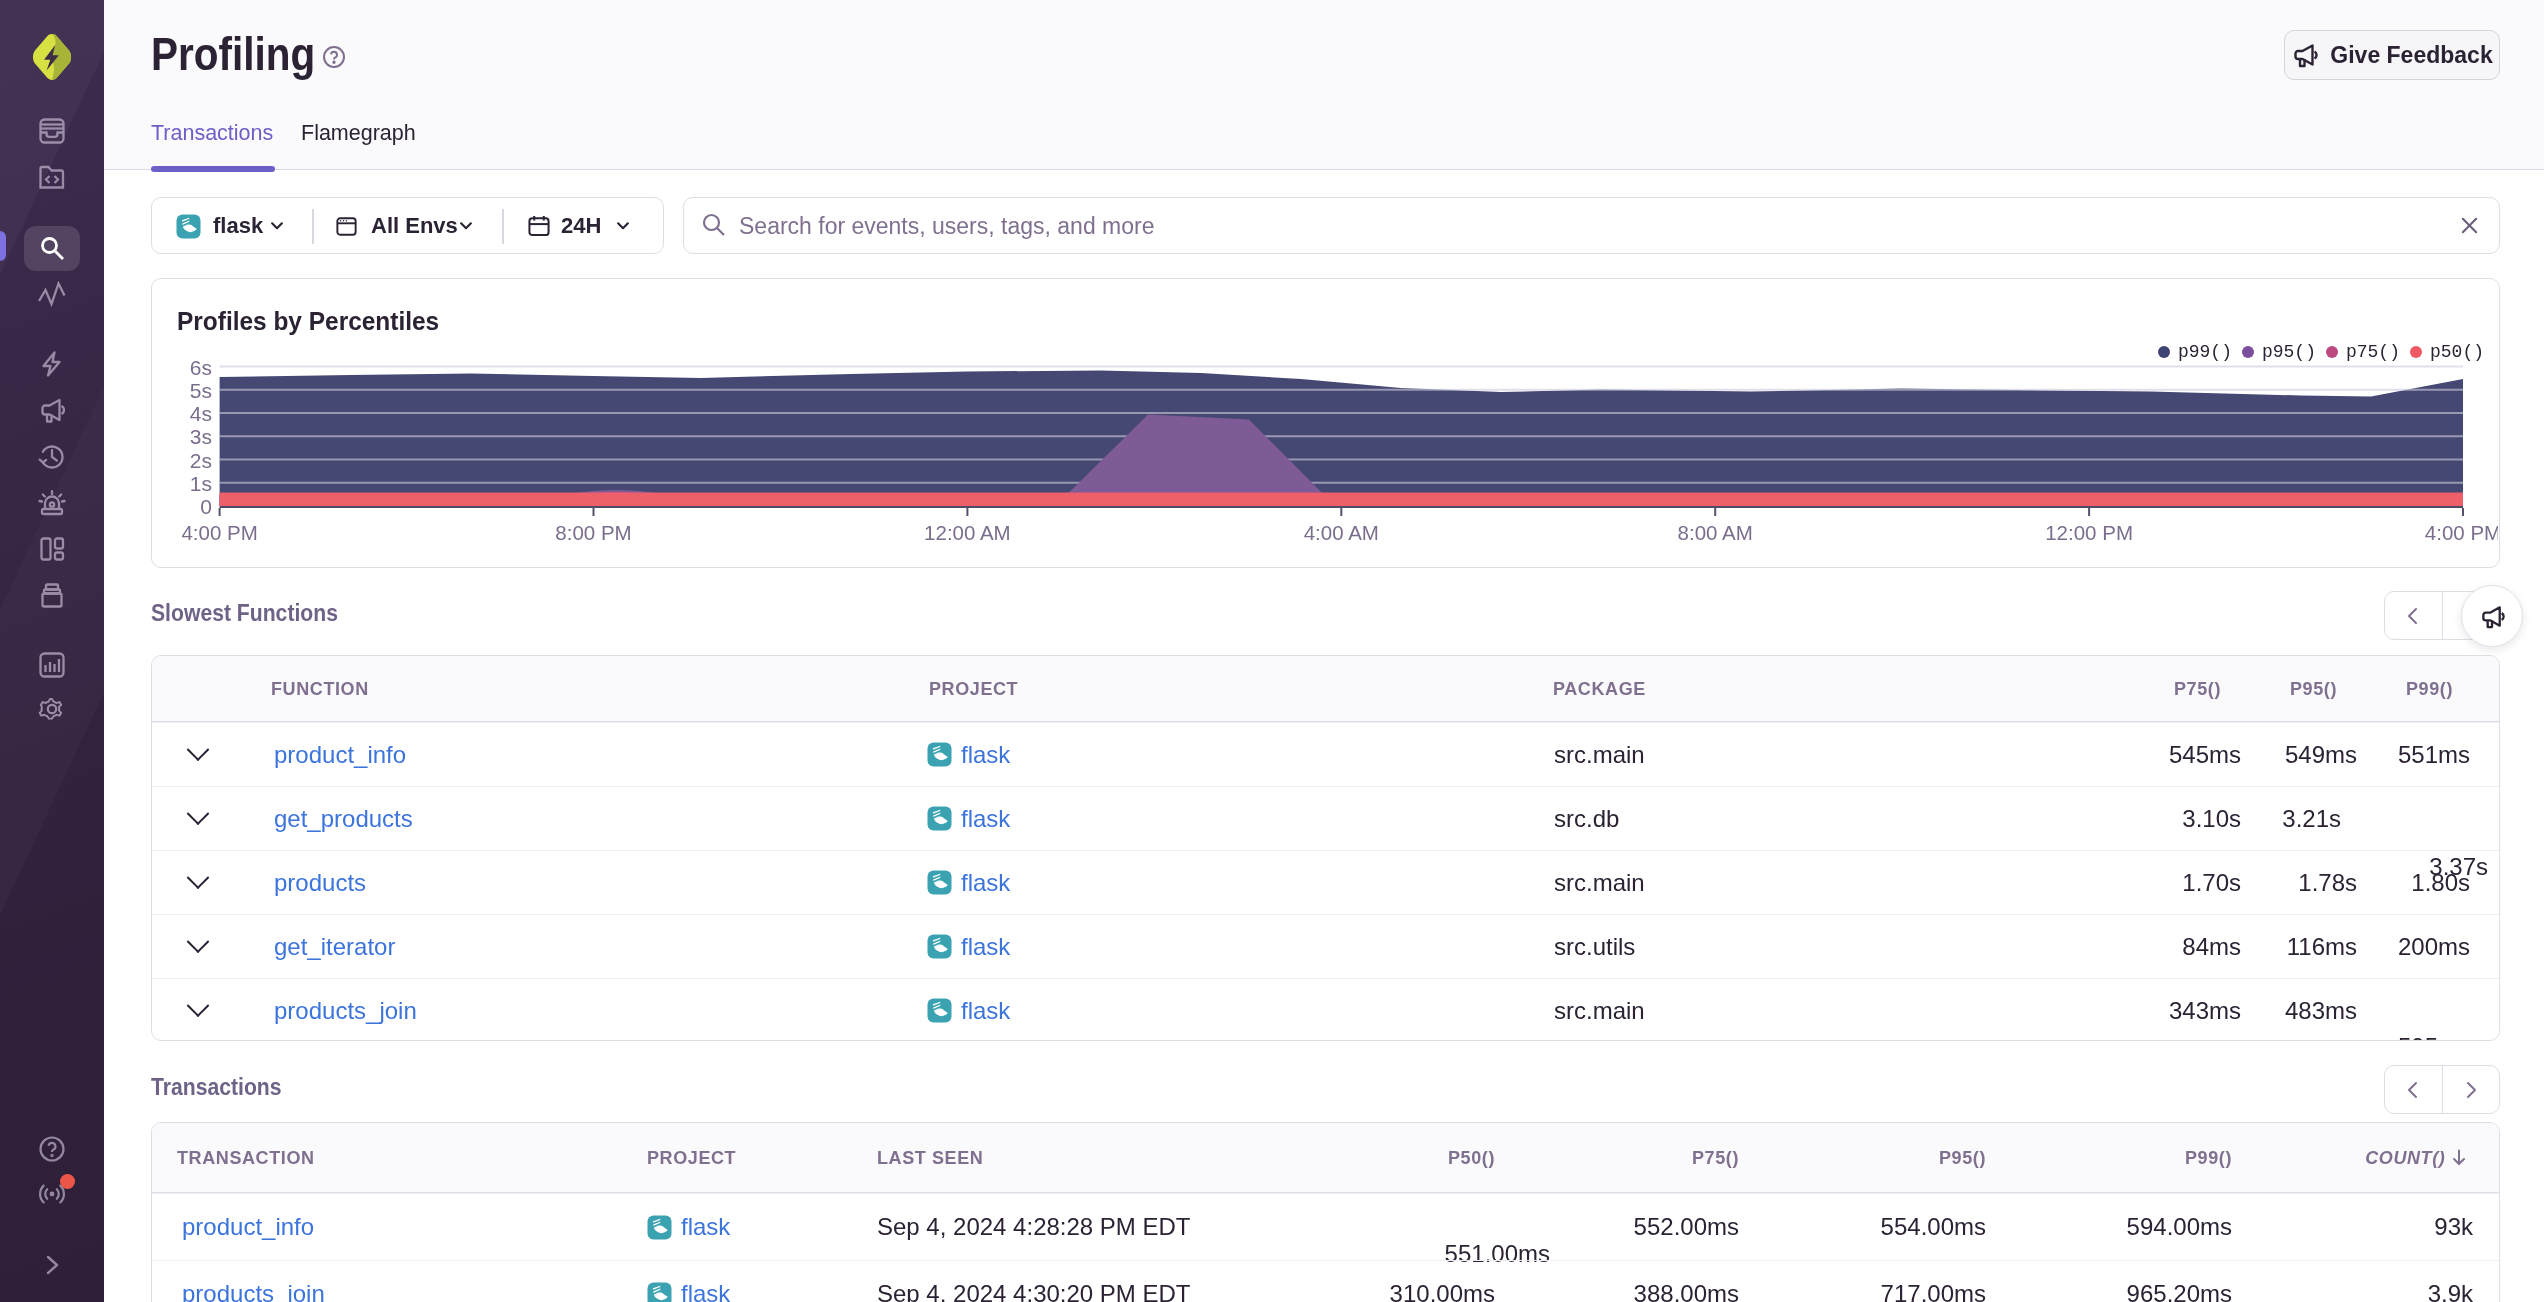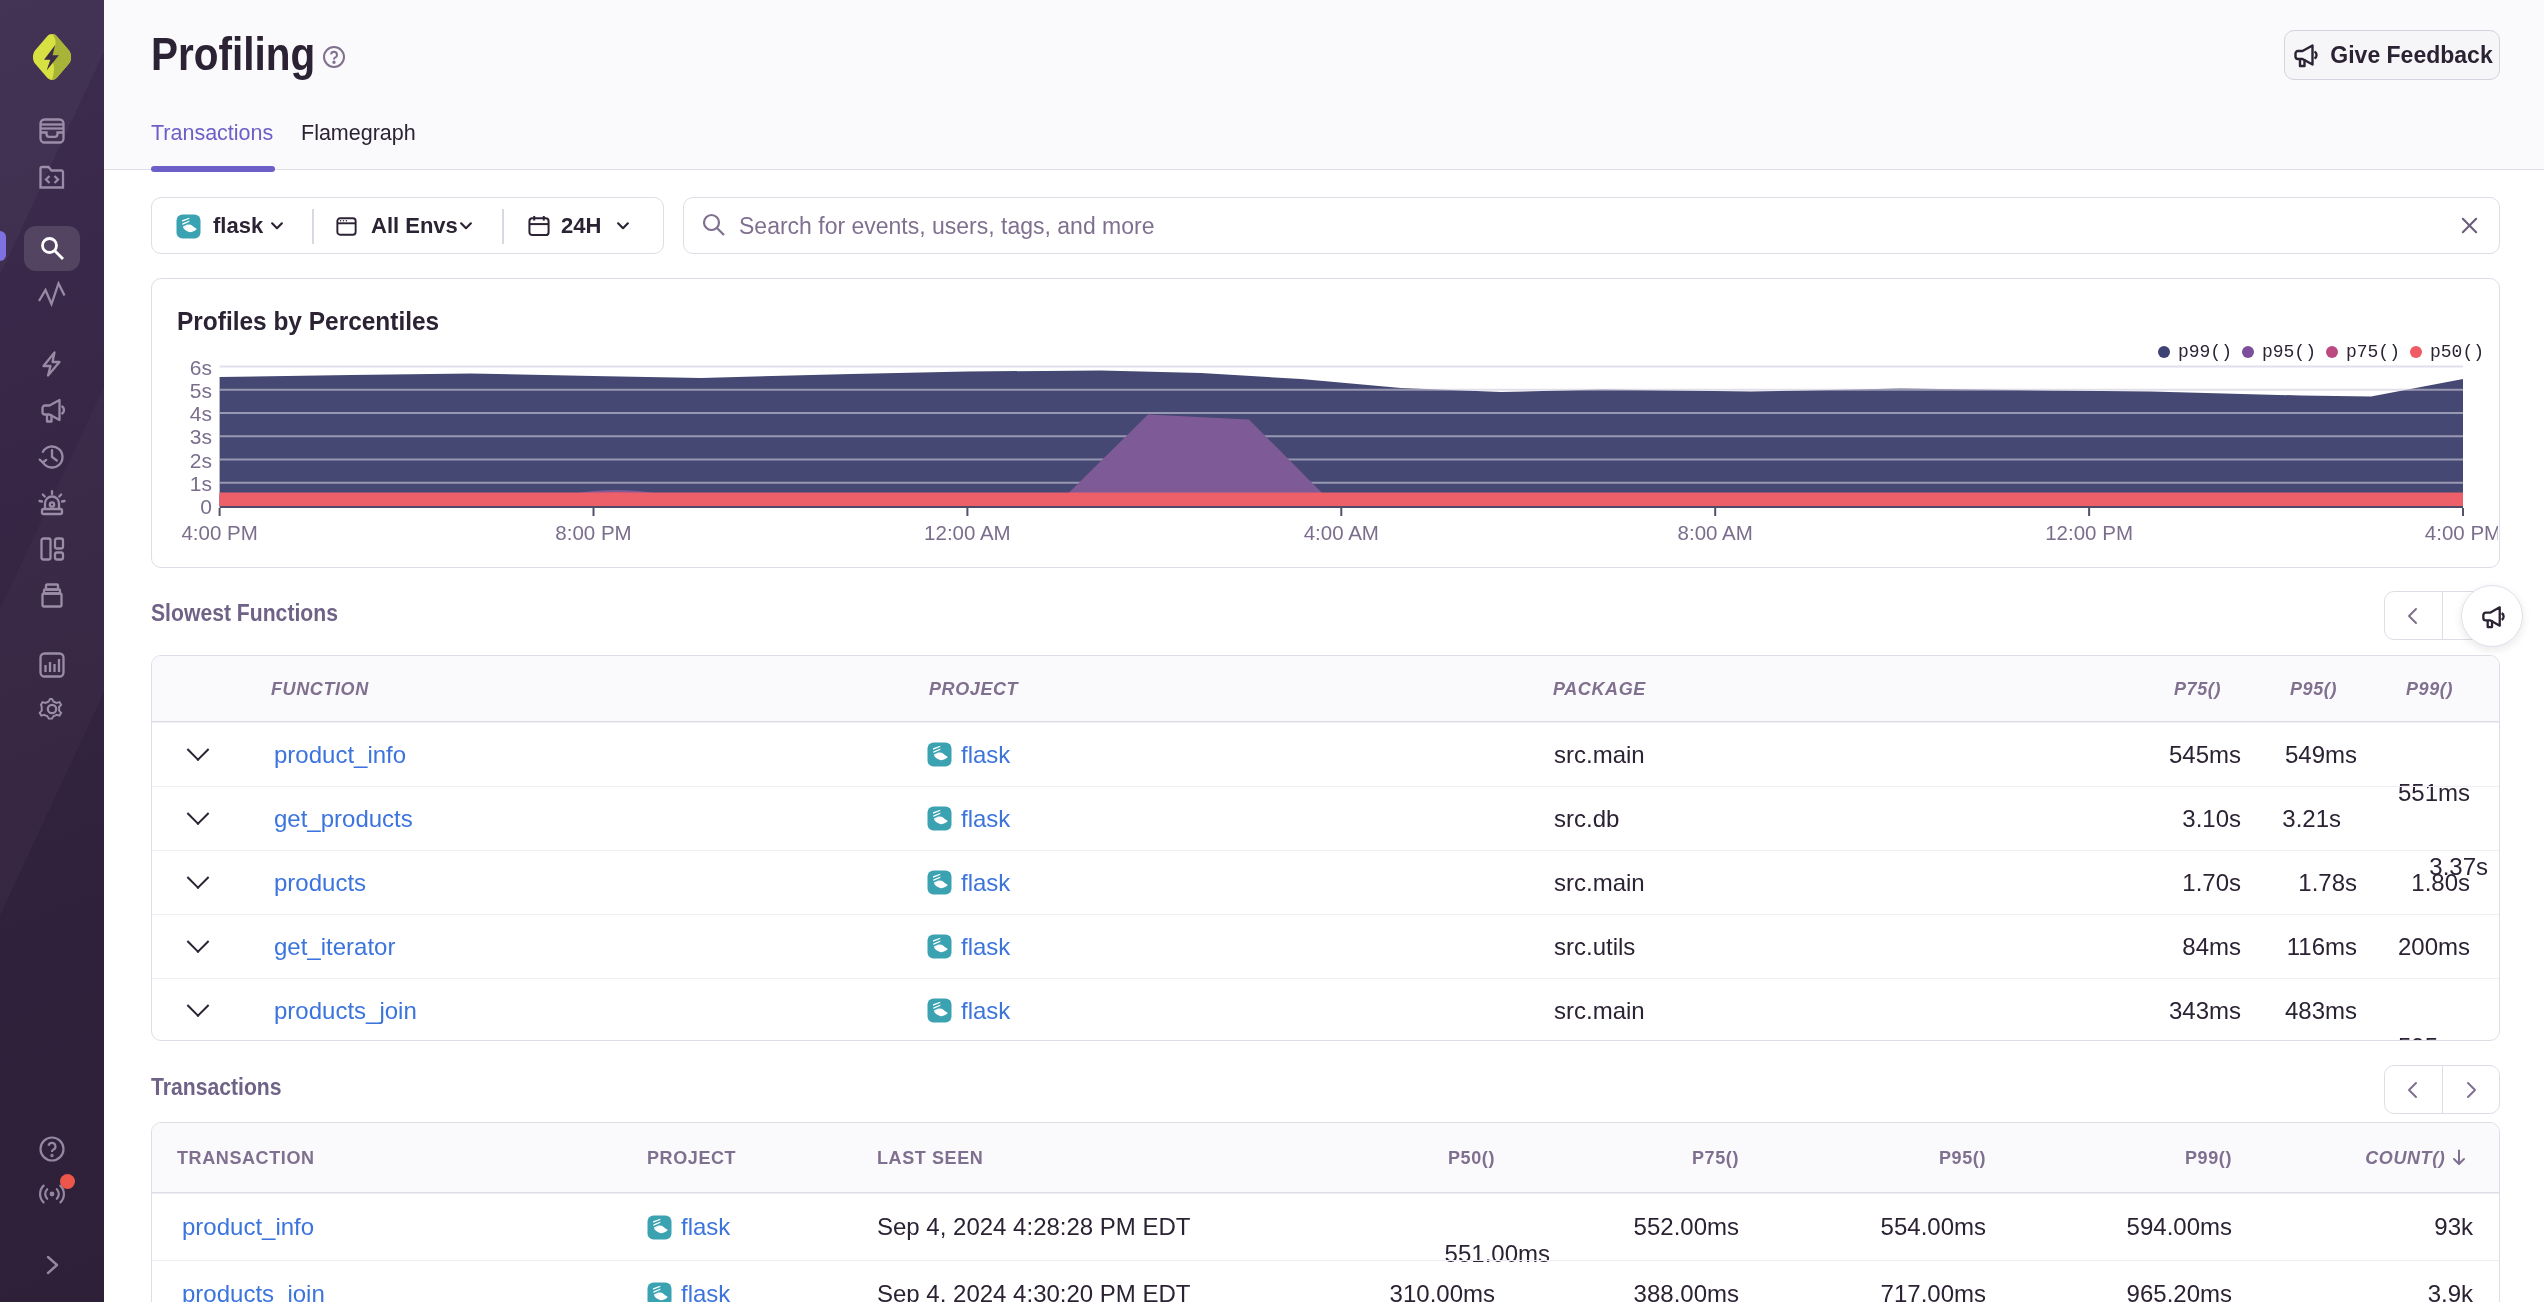--- a/index.html
+++ b/index.html
@@ -282,21 +282,21 @@
       <div class="pbtn"></div>
     </div>
     <div id="fab">
       <svg width="27" height="27" viewBox="0 0 28 28" fill="none" stroke="#2B2233" stroke-width="2.4" stroke-linejoin="round">
         <path d="M7 10 h4.5 L21.5 4.5 v19 L11.5 18 H7 a2.5 2.5 0 0 1 -2.5 -2.5 v-3 A2.5 2.5 0 0 1 7 10 Z"></path>
         <path d="M9 18 v7 h4.5 v-7"></path>
           <path d="M23.5 10.5 a4 4 0 0 1 0 7"></path>
       </svg>
     </div>
     <div class="tbl" id="tbl1" style="top:655px; height:386px;">
-      <div class="thead" style="height:66px;font-style:italic;">
+      <div class="thead" style="height:66px;">
         <div class="th" style="left:119px;">FUNCTION</div>
         <div class="th" style="left:777px;">PROJECT</div>
         <div class="th" style="left:1401px;">PACKAGE</div>
         <div class="th num" style="right:278px;">P75()</div>
         <div class="th num" style="right:162px;">P95()</div>
         <div class="th num" style="right:46px;">P99()</div>
       </div>
       <div class="trow" style="height:64px;">
         <span class="cell chev" style="left:36px;"></span>
         <span class="cell link" style="left:122px;">product_info</span>
@@ -310,21 +310,21 @@
               <g stroke="#3BA2B2" stroke-width="1.6">
                 <line x1="4.5" y1="9.2" x2="14" y2="5.6"></line>
                 <line x1="5" y1="12.6" x2="13.8" y2="8.6"></line>
               </g>
             </svg>
             <span>flask</span>
           </span>
         <span class="cell td" style="left:1402px;">src.main</span>
         <span class="cell td" style="right:258px;">545ms</span>
         <span class="cell td" style="right:142px;">549ms</span>
-        <span class="cell td" style="right:29px;margin-top:38px;">551ms</span>
+        <span class="cell td" style="right:29px;">551ms</span>
       </div>
       <div class="trow" style="height:64px;">
         <span class="cell chev" style="left:36px;"></span>
         <span class="cell link" style="left:122px;">get_products</span>
         <span class="cell chip" style="left:775px;">
             <svg width="25" height="25" viewBox="0 0 25 25">
               <rect x="0.5" y="0.5" width="24" height="24" rx="6" fill="#3BA2B2"></rect>
               <g fill="#fff">
                 <path d="M6 6.2 L13.2 3.8 Q14.3 7.6 12.2 10.4 L7.6 14.6 Q6.1 10.5 6 6.2 Z"></path>
                 <path d="M7.6 14.6 Q12.5 8.8 15.7 11.2 Q18 13.2 20.9 14.9 Q16.5 19.8 11.3 17.3 Q8.8 16 7.6 14.6 Z"></path>

